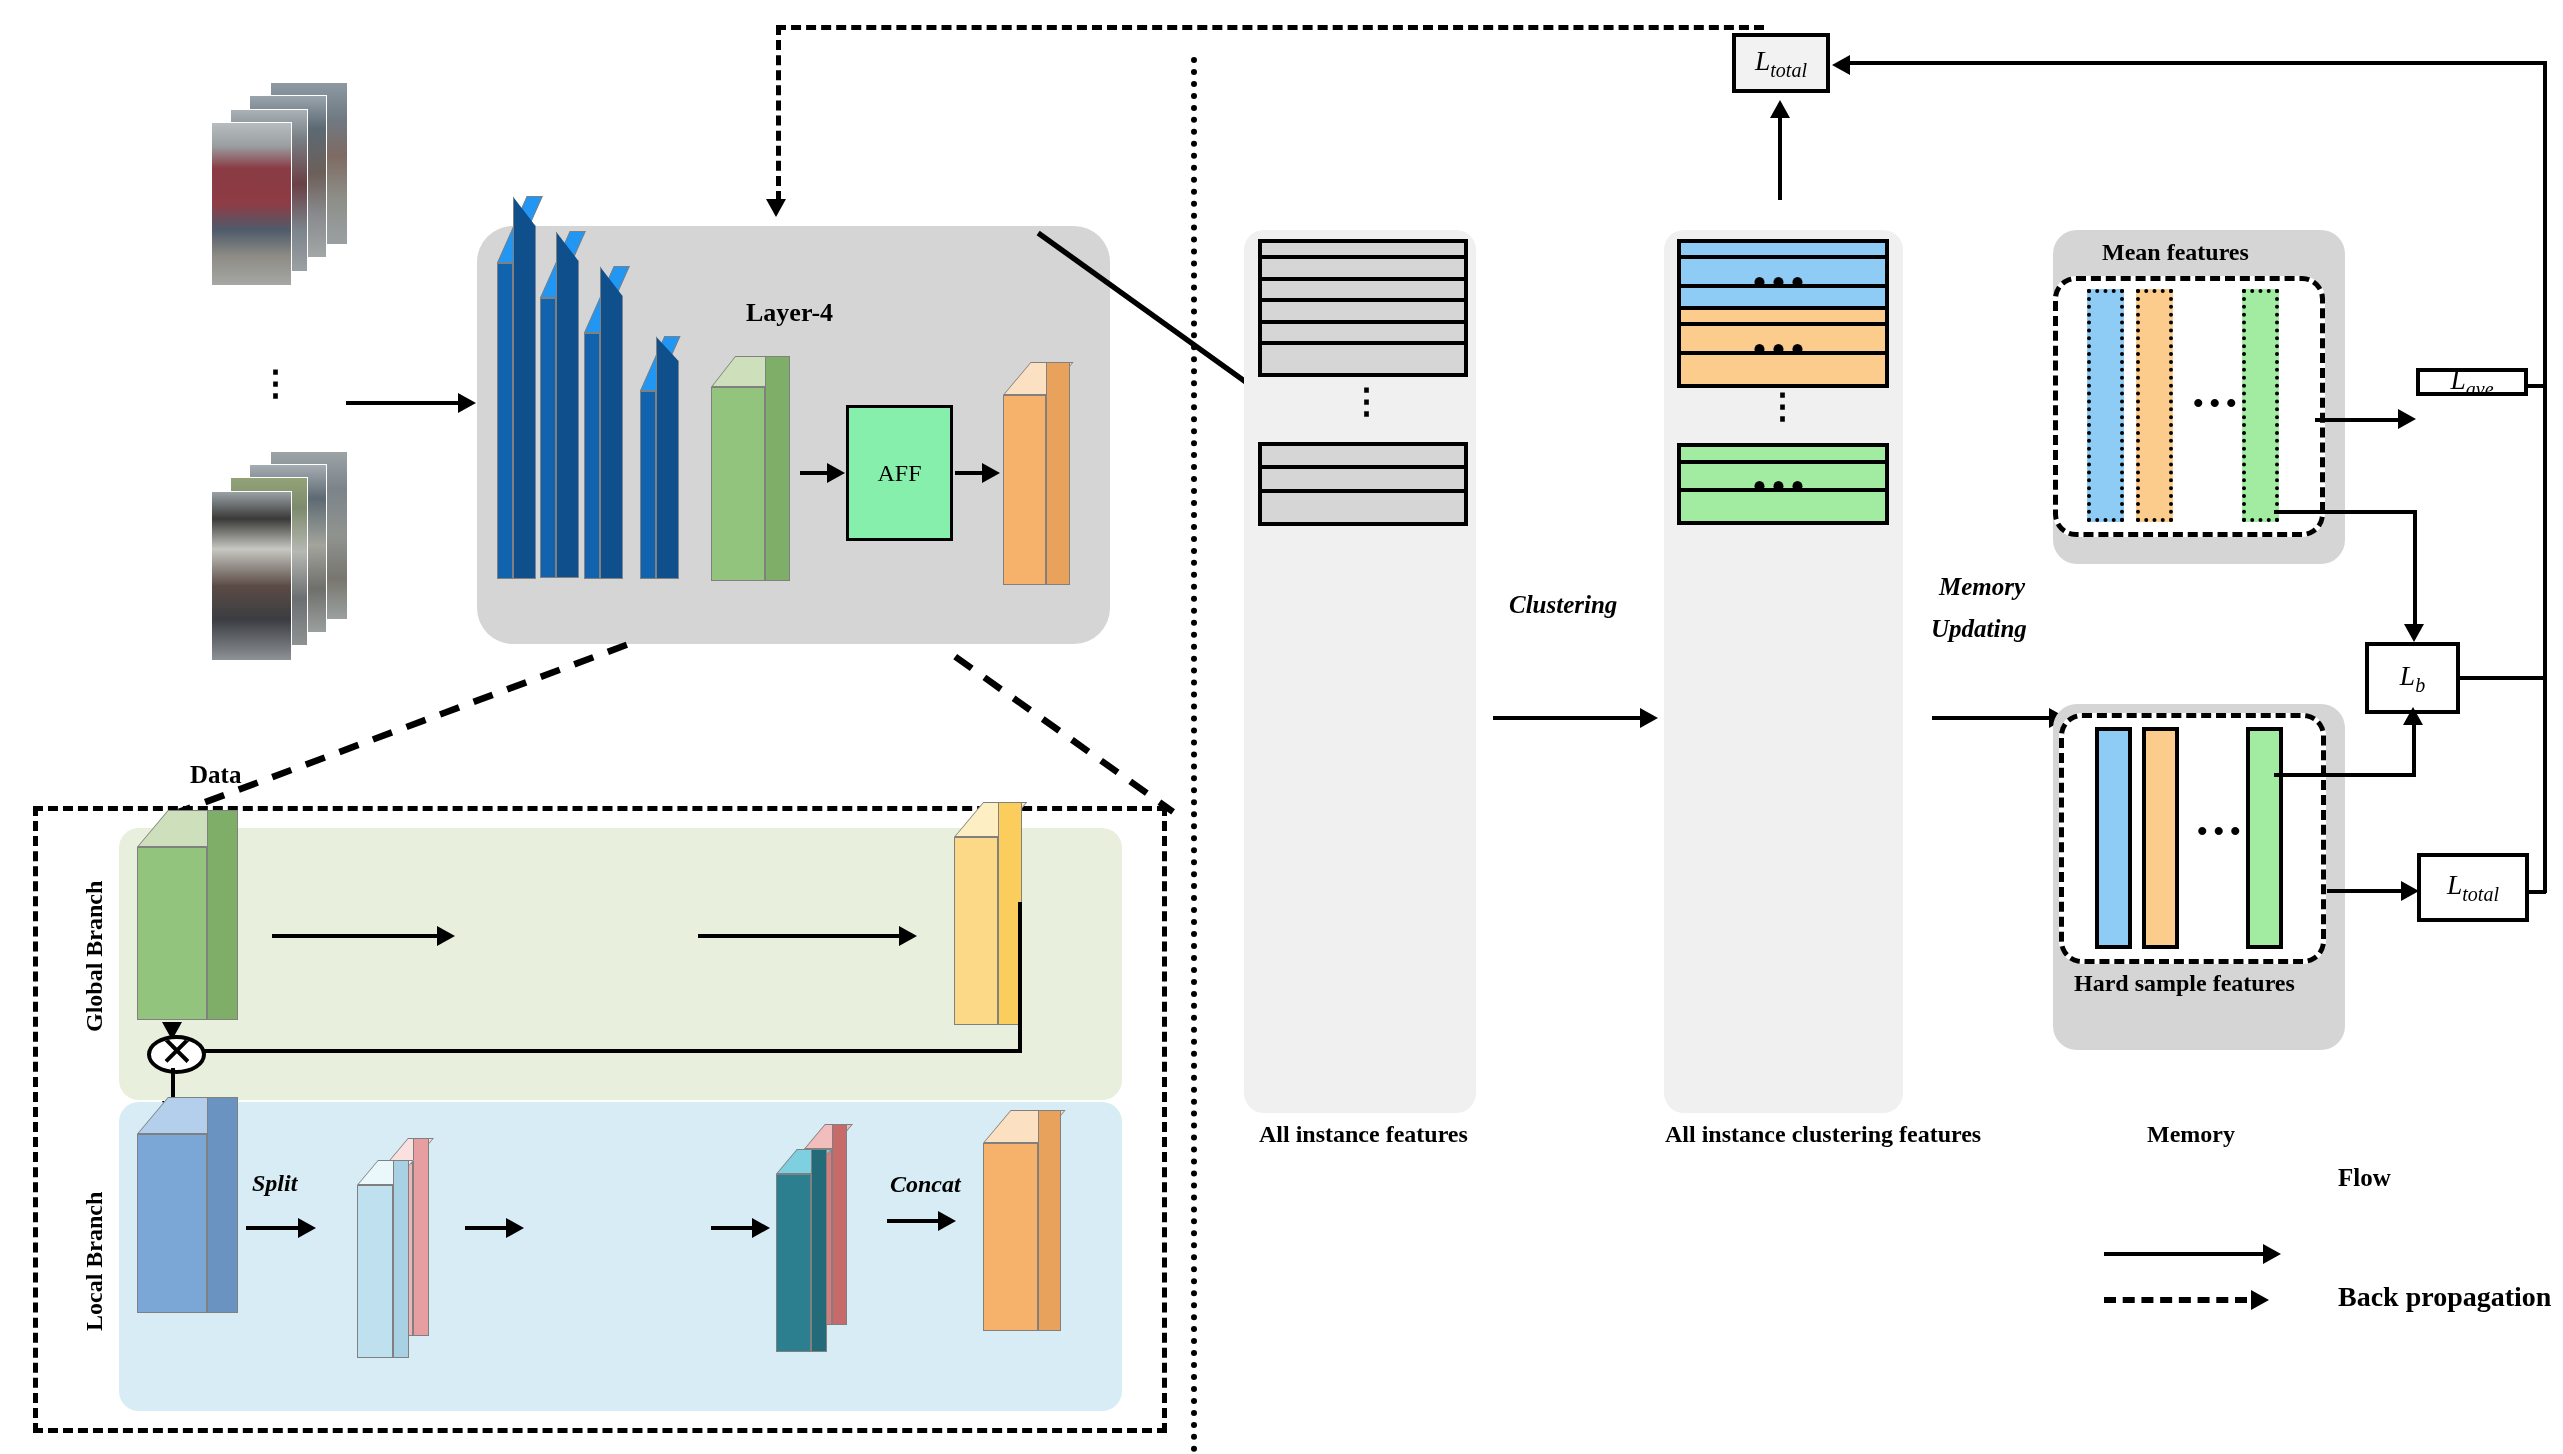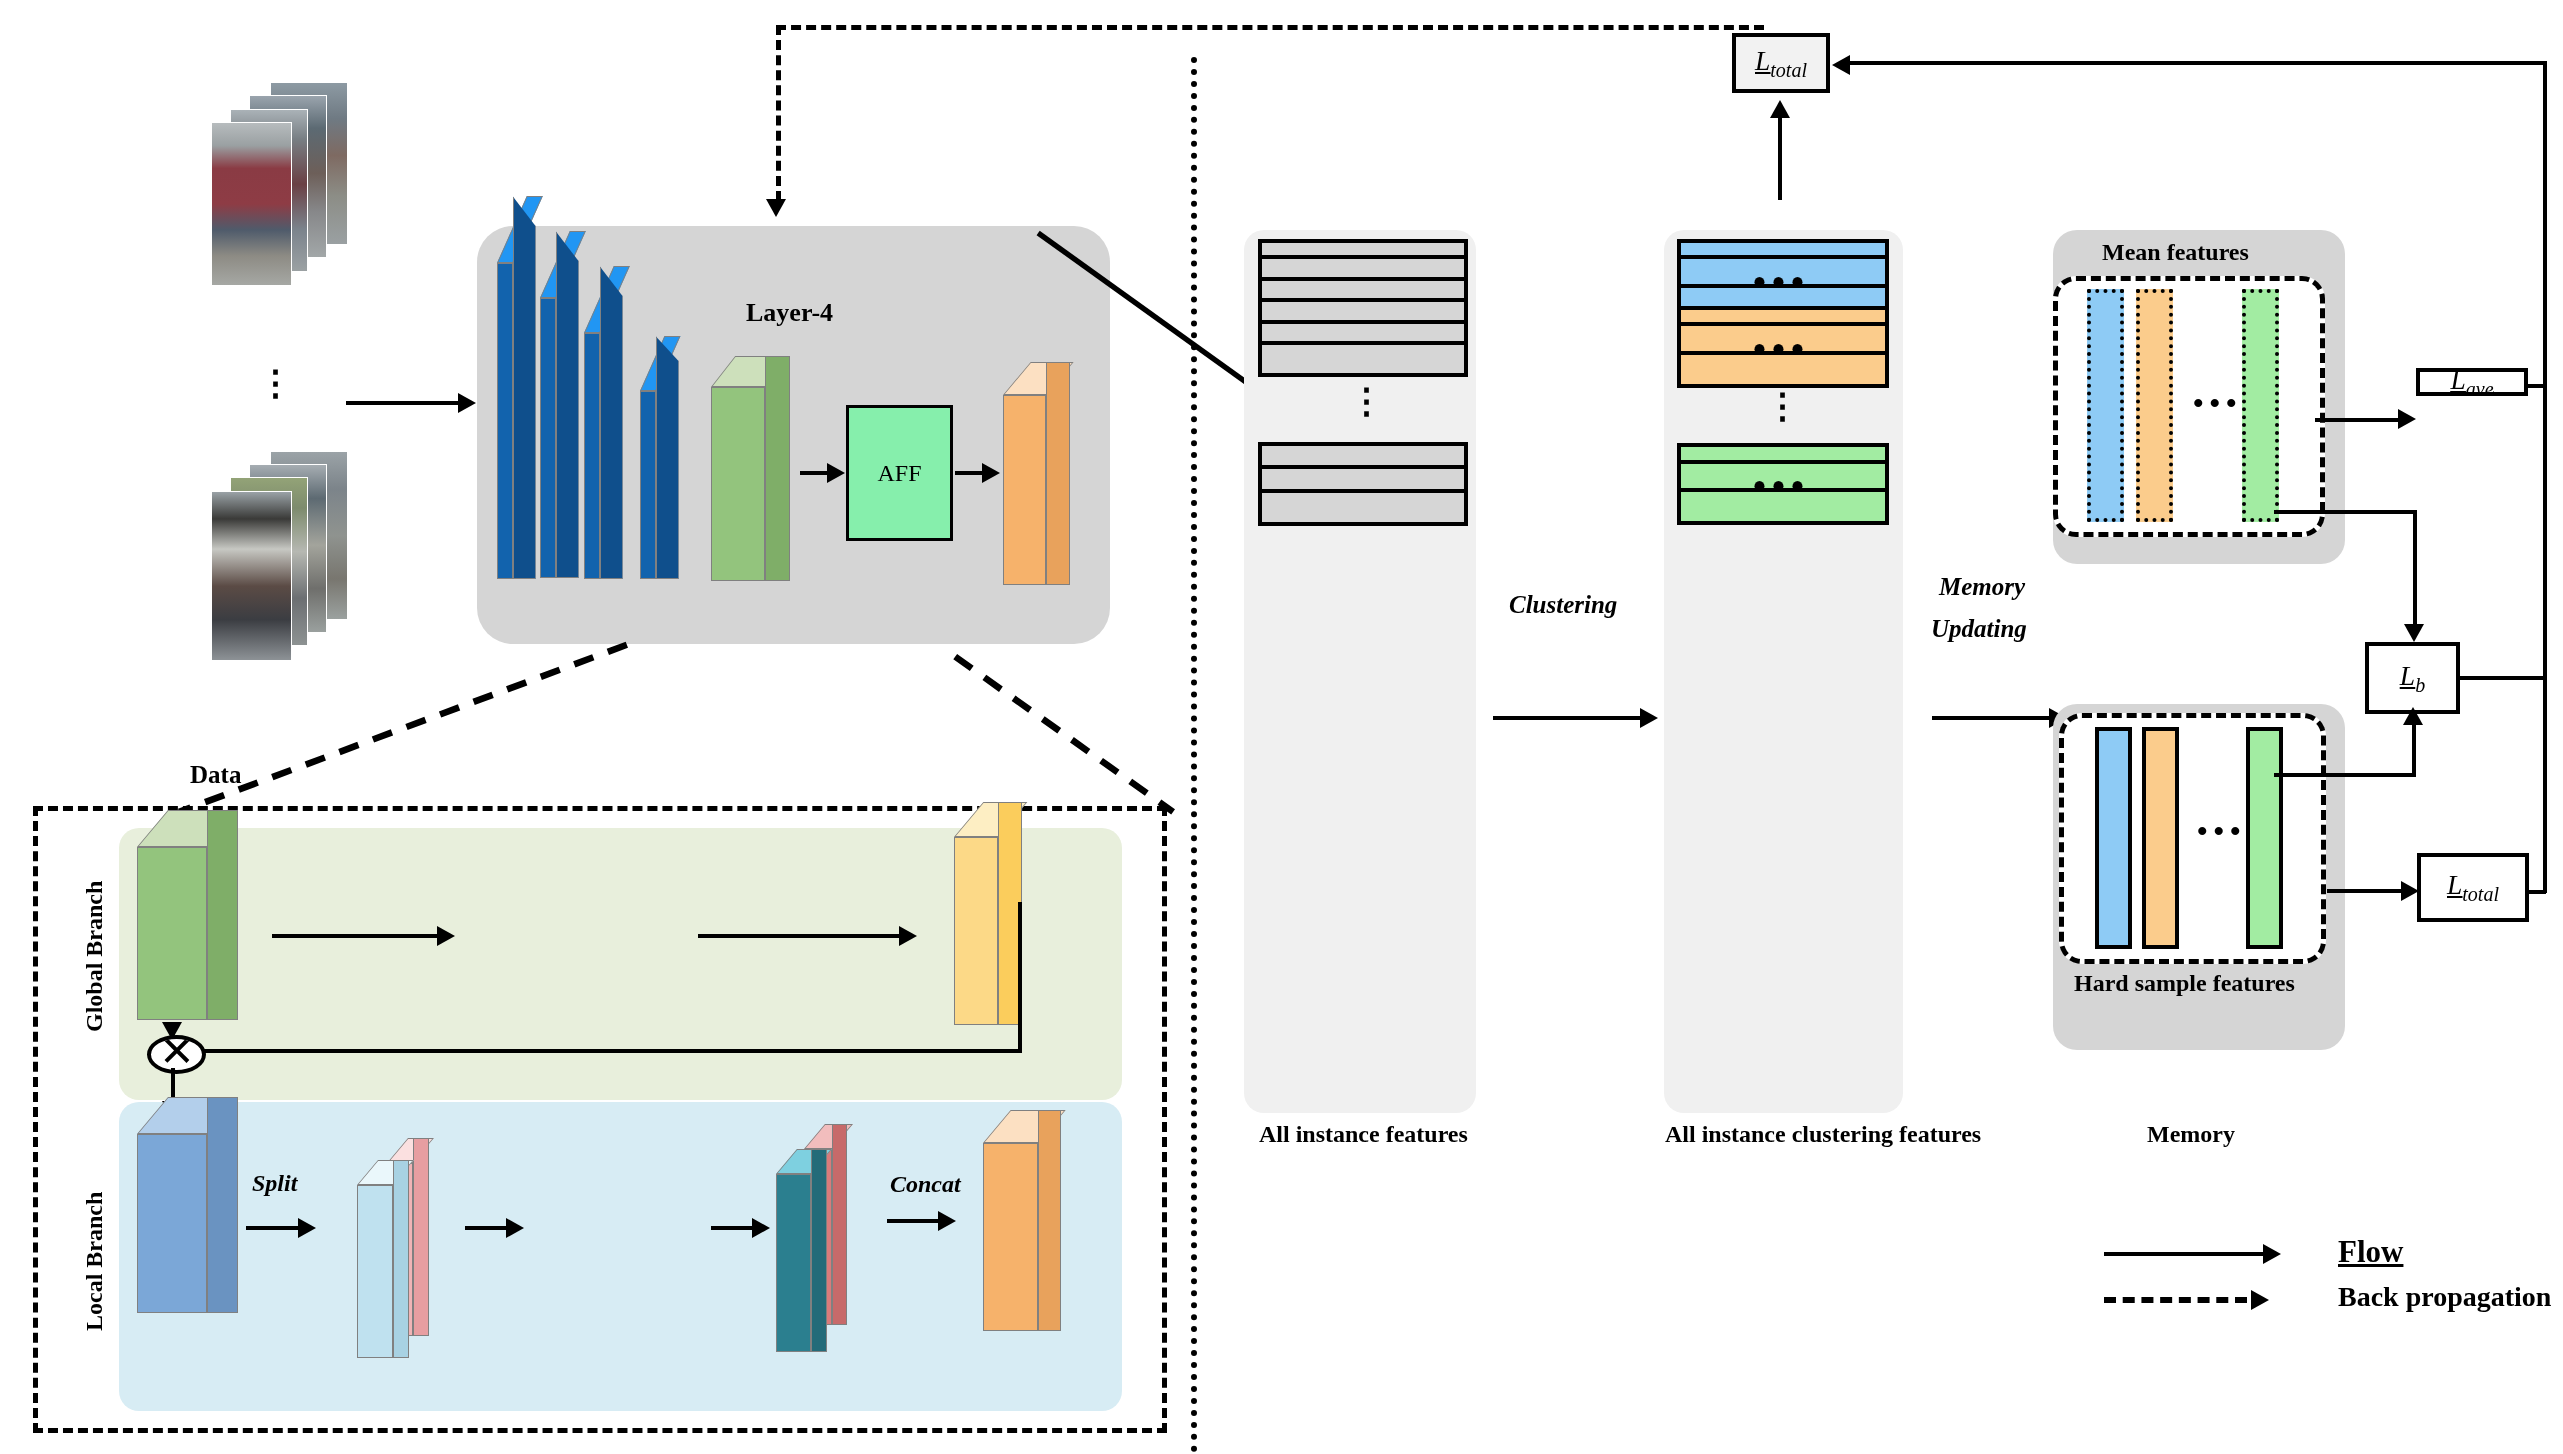--- a/index.html
+++ b/index.html
@@ -23,21 +23,21 @@
 
   .vcol{position:absolute;box-sizing:border-box;}
   .vcol.solid{border:4.2px solid #000;}
   .vcol.dotted{border:4.2px dotted #000;}
 
   .dashbox{position:absolute;box-sizing:border-box;border:5.4px dashed #000;border-radius:23px;background:#fff;}
 
   .lossbox{position:absolute;box-sizing:border-box;border:4.2px solid #000;background:#fff;
            display:flex;align-items:center;justify-content:center;}
   .lossbox.shade{background:#f2f2f2;}
-  .lossbox span{font-style:italic;font-size:27.5px;text-decoration:underline;}
+  .lossbox span{font-style:italic;font-size:27.5px;}
   .lossbox span sub{font-size:20px;}
 
   .sqbox{position:absolute;box-sizing:border-box;border:3.6px solid #000;background:#eef1e0;
          display:flex;align-items:center;justify-content:center;font-size:25px;}
 
   .aff{position:absolute;box-sizing:border-box;border:3.6px solid #000;background:#86efac;
        display:flex;align-items:center;justify-content:center;font-size:24px;}
 
   
   .hline{position:absolute;background:#000;height:4.2px;}
@@ -373,21 +373,21 @@
   </div>
 
   <div class="vline" style="left:2543px;top:61px;height:832px;"></div>
   <div class="hline" style="left:2528px;top:384px;width:18px;"></div>
   <div class="hline" style="left:2460px;top:676px;width:85px;"></div>
   <div class="hline" style="left:2529px;top:890px;width:16.7px;"></div>
 
   <div>
     <div class="hline" style="left:2104px;top:1252px;width:161px;"></div>
     <div class="ahead-r" style="left:2263px;top:1244px;"></div>
-    <div class="lbl" style="left:2338px;top:1234px;font-size:31px;text-decoration:underline;">Flow</div>
+    <div class="lbl" style="left:2338px;top:1164px;font-size:25px;">Flow</div>
 
     <div class="dashh" style="left:2104px;top:1297px;width:143px;border-top-width:6.6px;"></div>
     <div class="ahead-r" style="left:2251px;top:1290px;"></div>
     <div class="lbl" style="left:2338px;top:1281px;font-size:28px;">Back propagation</div>
   </div>
 
 </div>
 
 
 </body></html>

